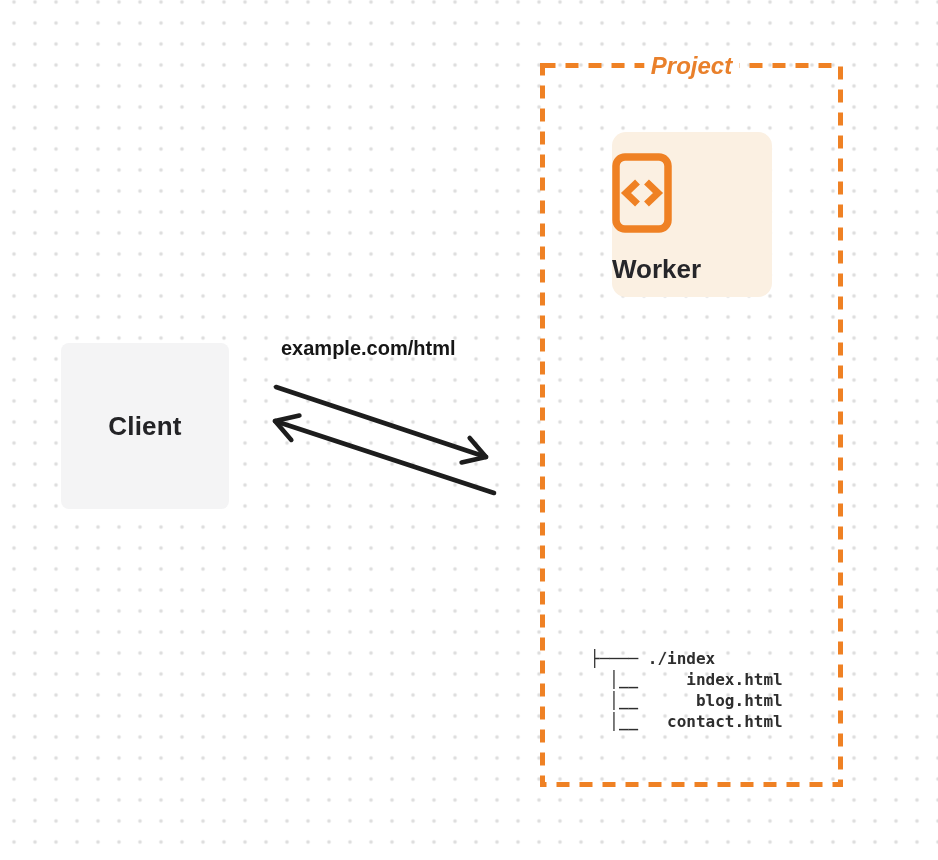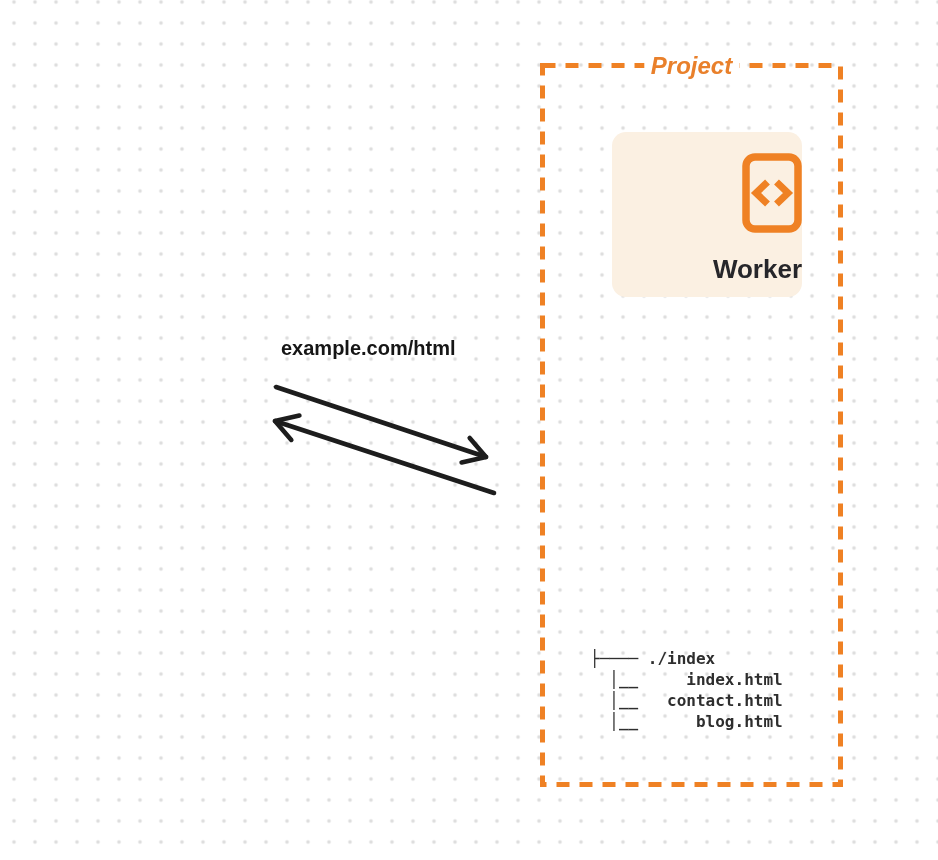--- a/index.html
+++ b/index.html
@@ -51,42 +51,45 @@
   .project-label{
     position:absolute;top:-10px;left:50%;transform:translateX(-50%);
     background:#ffffff;padding:0 7px;
     font-size:24px;font-weight:bold;color:#e9802b;line-height:26px;
     white-space:nowrap;
     font-style:italic;
   }
 
   
   .card{
-    position:absolute;width:190px;border-radius:14px;background:#fbf0e2;
-    display:flex;flex-direction:column;align-items:flex-end;
+    position:absolute;width:160px;border-radius:14px;background:#fbf0e2;
+    display:flex;flex-direction:column;align-items:flex-start;
   }
   .card-worker{left:72px;top:69px;height:165px;}
   .card-assets{left:69px;top:416px;height:168px;}
   .card-worker .icon-wrap{margin-top:21px;}
   .card-assets .icon-wrap{margin-top:34px;}
   .card-label{margin-top:17px;font-size:26px;font-weight:bold;color:#26262a;}
 
   
   .file-tree{
     position:absolute;left:50px;top:585px;
     font-family:"DejaVu Sans Mono", monospace;
     font-size:16px;line-height:21px;font-weight:bold;color:#2e2e2e;
   }
   .file-tree div{white-space:pre;}
 </style>
 </head>
 <body>
 
 <div class="canvas">
 
+  <div class="client-box">
+    <span class="node-label">Client</span>
+  </div>
 
   <div class="request-label">example.com/html</div>
 
   <svg class="arrows" viewBox="0 0 938 860">
     <path class="arrow-stroke" d="M276,387 L486,457"></path>
     <path class="arrow-stroke" d="M461.6,462.5 L486,457 L469.7,438"></path>
     <path class="arrow-stroke" d="M494,493 L275,421"></path>
     <path class="arrow-stroke" d="M299.4,415.5 L275,421 L291.3,439.9"></path>
   </svg>
 
@@ -104,18 +107,18 @@
           <polyline points="34.5,29 46,40 34.5,51" fill="none" stroke="#EF8124" stroke-width="7" stroke-linejoin="miter"></polyline>
         </svg>
       </span>
       <div class="card-label">Worker</div>
     </div>
 
 
     <div class="file-tree">
       <div>├──── ./index</div>
       <div>  │__     index.html</div>
+      <div>  │__      blog.html</div>
       <div>  │__   contact.html</div>
-      <div>  │__      blog.html</div>
     </div>
   </div>
 
 </div>
 
 </body></html>

